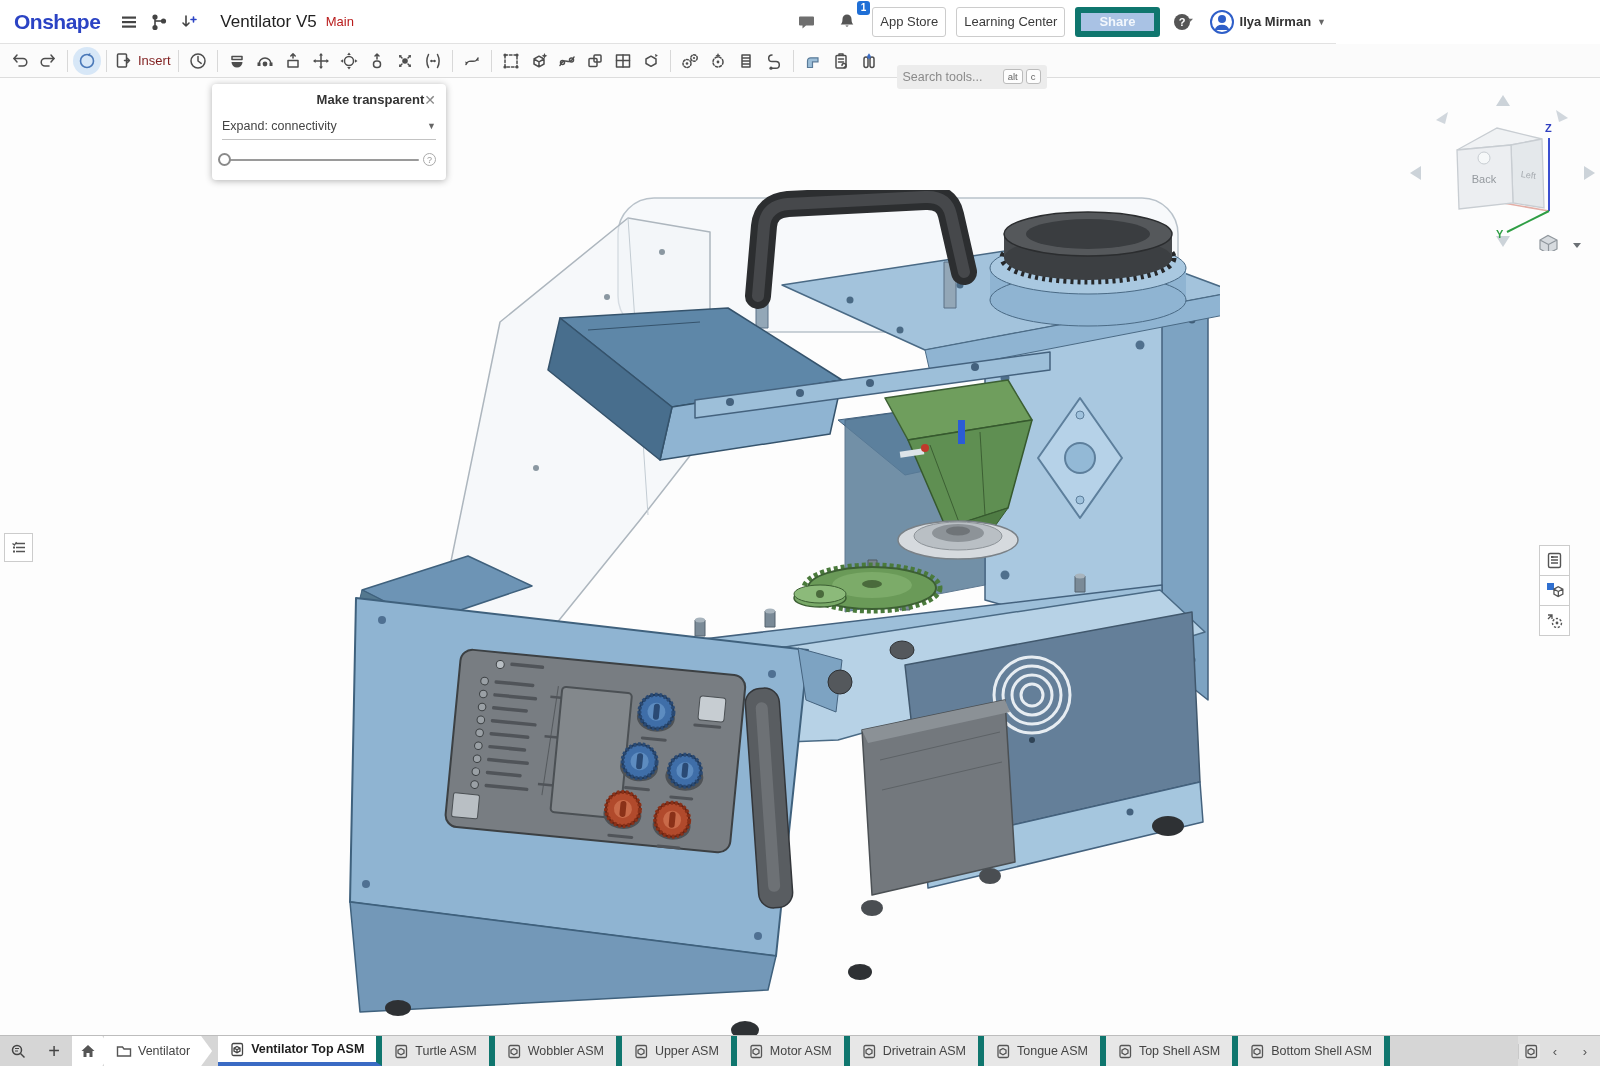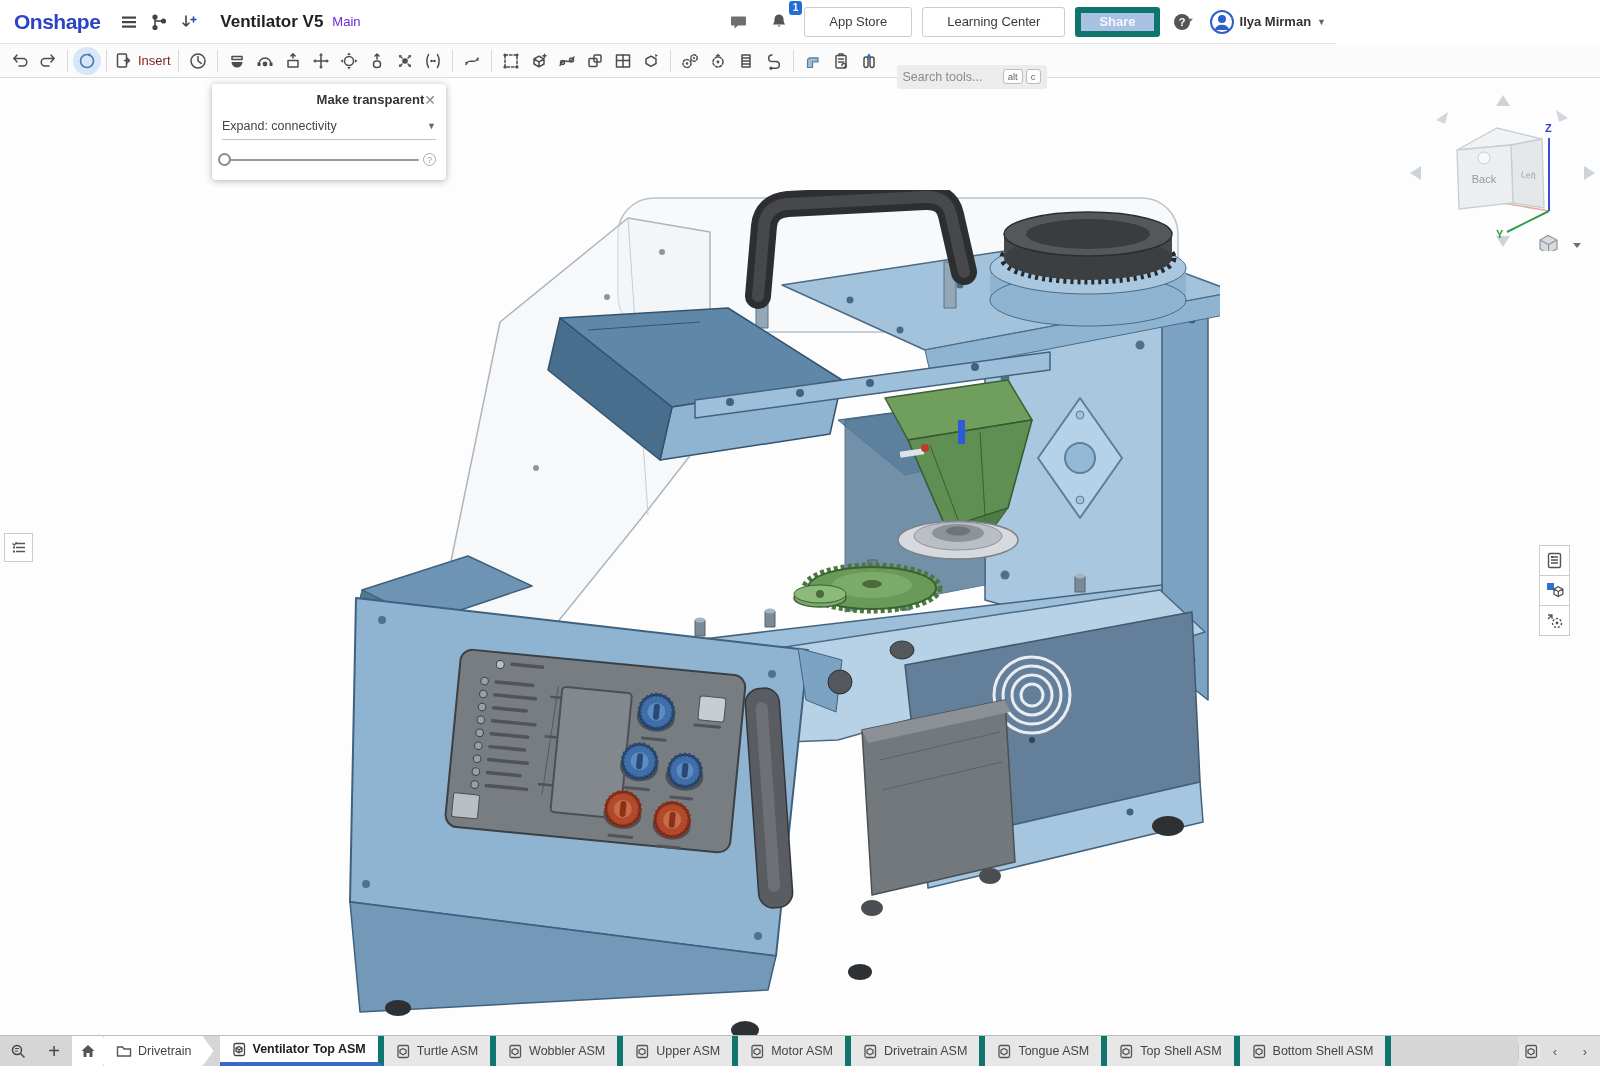--- a/index.html
+++ b/index.html
@@ -4,27 +4,27 @@
 <style>
   * { margin:0; padding:0; box-sizing:border-box; }
   html,body { width:1600px; height:1066px; overflow:hidden; background:#fff;
     font-family:"Liberation Sans", sans-serif; -webkit-font-smoothing:antialiased; }
 
   
   .header { position:absolute; left:0; top:0; width:1336px; height:44px; background:#fff;
     border-bottom:1px solid #e2e2e2; display:flex; align-items:center; padding:0 10px; z-index:30; }
   .logo { font-size:21px; font-weight:800; color:#2b43c4; letter-spacing:-0.5px; margin:0 14px 0 4px; }
   .hicon { width:30px; height:30px; display:flex; align-items:center; justify-content:center; cursor:pointer; border-radius:3px; }
-  .doc-title { font-size:17px; font-weight:700; color:#222; margin-left:16px; }
-  .workspace { font-size:13px; color:#6d28d9; margin-left:9px; }
+  .doc-title { font-size:17px; font-weight:400; color:#222; margin-left:16px; }
+  .workspace { font-size:13px; color:#b91c1c; margin-left:9px; }
   .header-right { margin-left:auto; display:flex; align-items:center; gap:10px; }
   .bell-wrap { position:relative; }
   .badge { position:absolute; top:-6px; right:-8px; background:#1f6fd6; color:#fff; font-size:10px;
     font-weight:700; padding:1px 4px; border-radius:3px; line-height:12px; }
-  .btn-outline { height:30px; padding:0 24px; background:#fff; border:1px solid #ccc; border-radius:3px;
+  .btn-outline { height:30px; padding:0 7px; background:#fff; border:1px solid #ccc; border-radius:3px;
     font-size:13px; color:#3a3a3a; display:flex; align-items:center; cursor:pointer; }
   .btn-share { height:30px; padding:0 18px; background:#a9c2e4; border:6px solid #0f766e; border-radius:3px;
     font-size:13px; color:#f3f7fc; font-weight:600; display:flex; align-items:center; cursor:pointer; }
   .user { display:flex; align-items:center; gap:6px; font-size:13px; color:#333; cursor:pointer;font-weight:bold; }
   .caret { font-size:9px; color:#666; }
 
   
   .toolbar { position:absolute; left:0; top:44px; width:1600px; height:34px; background:#fbfbfb;
     border-bottom:1px solid #ddd; display:flex; align-items:center; padding:0 6px; z-index:25; }
   .tbtn { height:28px; min-width:28px; display:flex; align-items:center; justify-content:center;
@@ -721,21 +721,21 @@
   <div class="bbtn" style="font-size:20px; color:#444;">+</div>
   <div class="home-tab">
     <svg width="16" height="16">
         <path d="M8 2 L14.5 8 H12.5 V14 H9.5 V10 H6.5 V14 H3.5 V8 H1.5 Z" fill="#555"></path>
       </svg>
   </div>
   <div class="crumb-tab">
     <svg width="16" height="14">
         <path d="M1.5 3 h5 l1.5 2 h6.5 v7 h-13 z" fill="none" stroke="#555" stroke-width="1.4"></path>
       </svg>
-    <span>Drivetrain</span>
+    <span>Ventilator</span>
   </div>
 
   <div class="tab active">
     <svg width="15" height="15">
         <g stroke="#444" stroke-width="1.3" fill="none">
           <rect x="2" y="1.5" width="10.5" height="12" rx="1.5"></rect>
           <path d="M7 4.5 l3 1.6 v3 l-3 1.6 -3 -1.6 v-3 z M4 6.1 l3 1.6 m0 0 l3 -1.6 m-3 1.6 v3"></path>
         </g>
       </svg>
     <span>Ventilator Top ASM</span>

